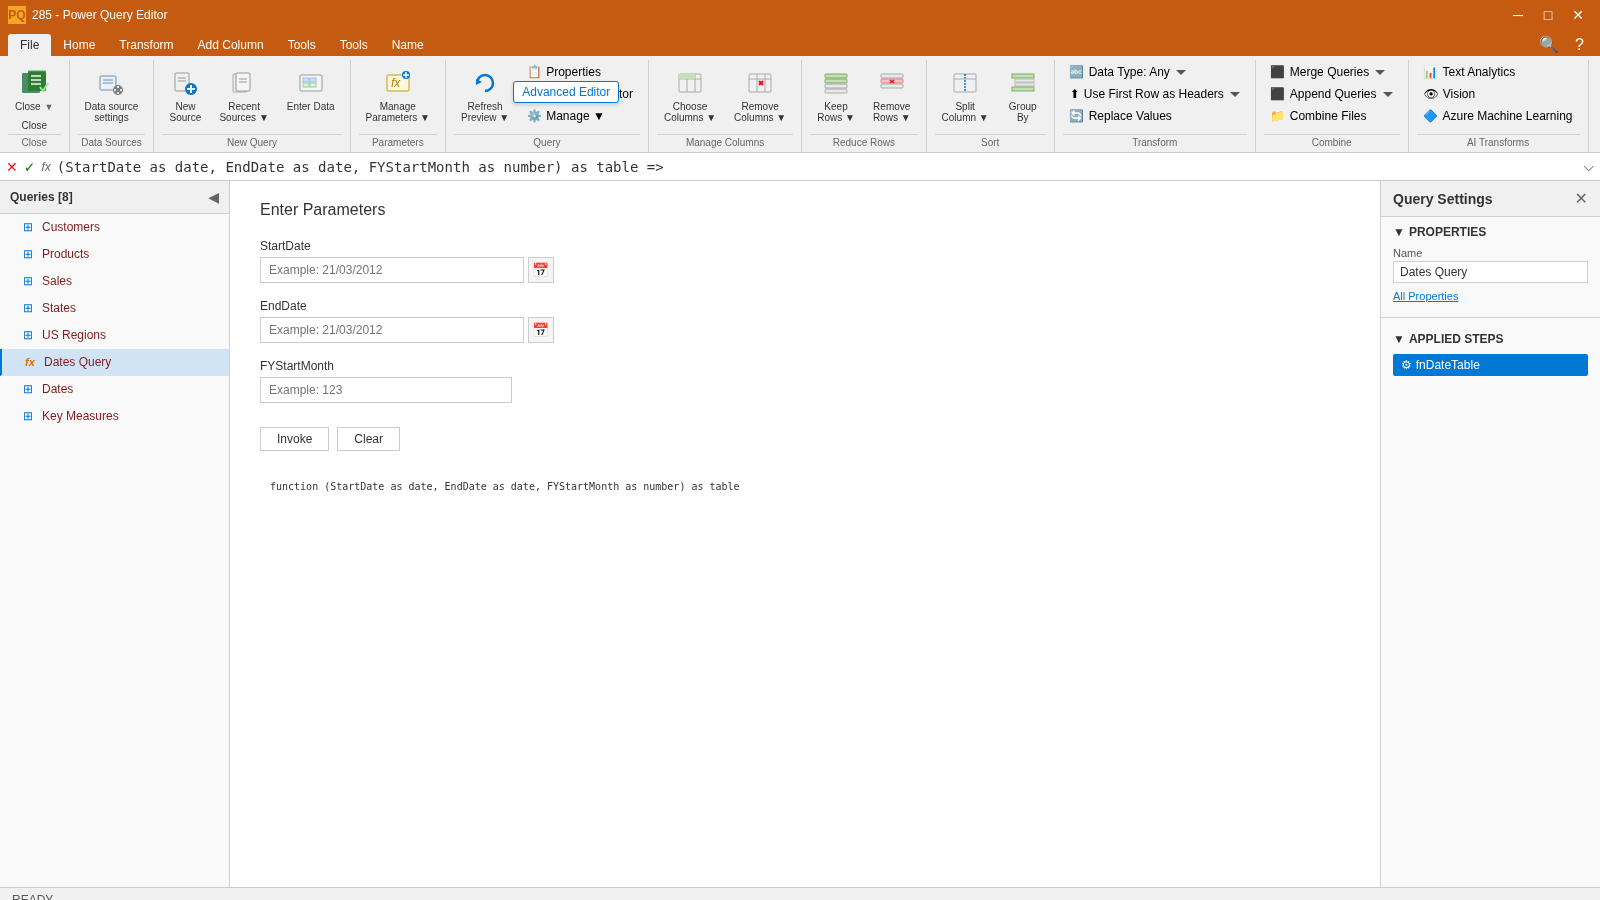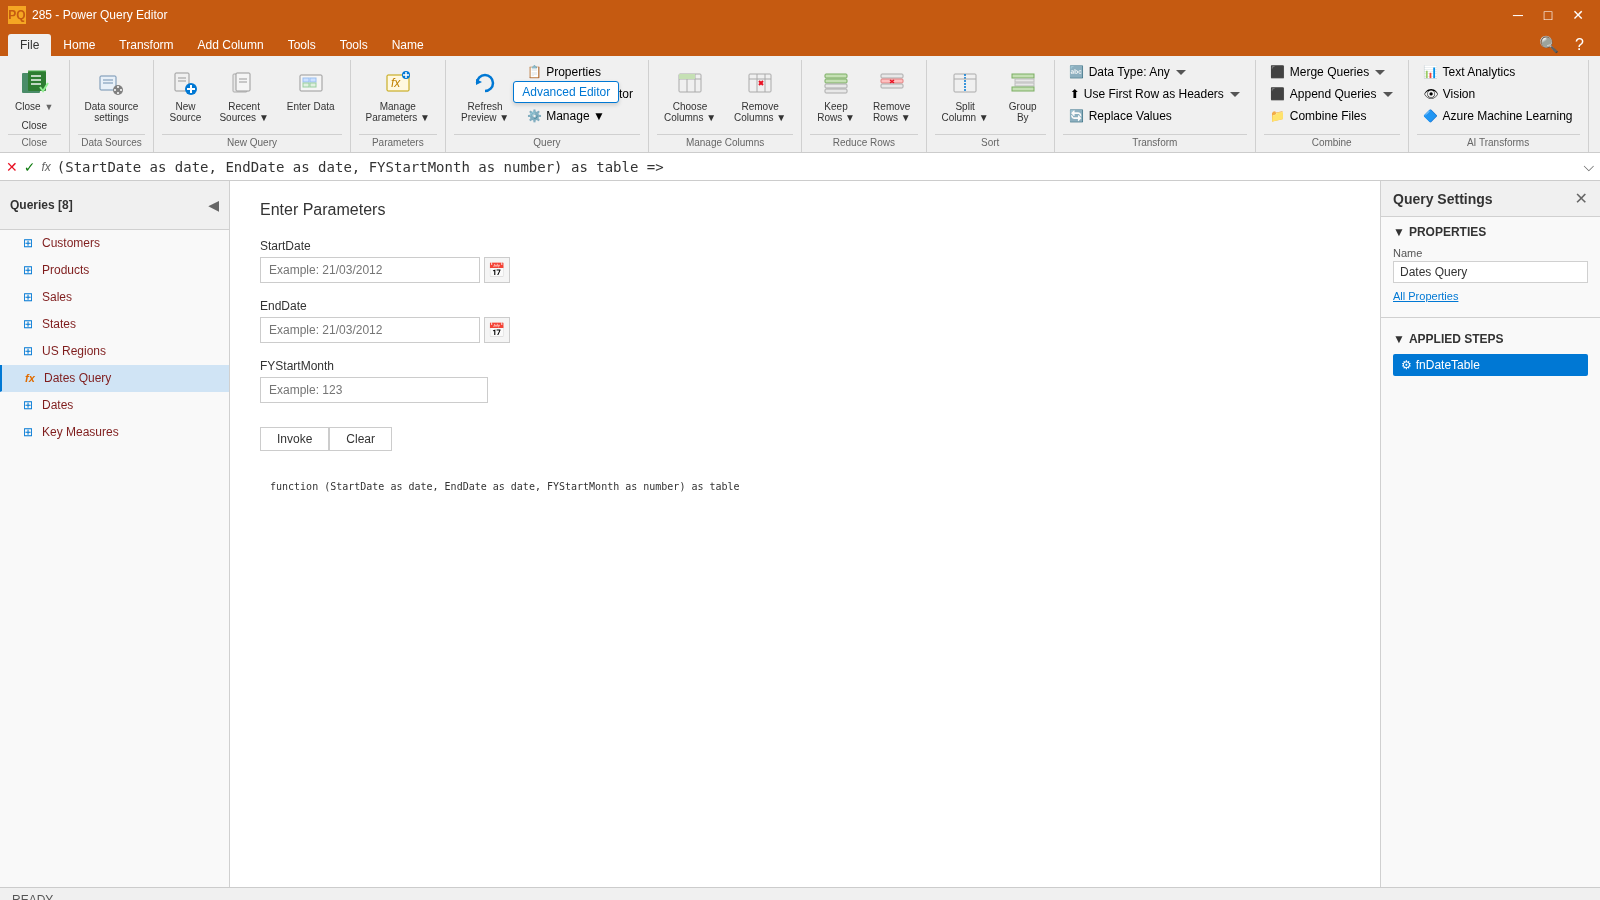--- a/index.html
+++ b/index.html
@@ -128,21 +128,21 @@
       width: 230px;
       background: #f9f9f9;
       border-right: 1px solid #d0d0d0;
       display: flex;
       flex-direction: column;
     }
     .sidebar-header {
       display: flex;
       align-items: center;
       justify-content: space-between;
-      padding: 16px 10px;
+      padding: 8px 10px;
       border-bottom: 1px solid #d0d0d0;
       background: #f0f0f0;
     }
     .sidebar-title { font-weight: 600; font-size: 12px; color: #333; }
     .sidebar-collapse { cursor: pointer; color: #666; font-size: 14px; }
     .query-list { flex: 1; overflow-y: auto; }
     .query-item {
       display: flex;
       align-items: center;
       padding: 5px 10px 5px 20px;
@@ -185,50 +185,51 @@
       color: #333;
       margin-bottom: 4px;
       display: block;
     }
     .param-input-row {
       display: flex;
       align-items: center;
       gap: 4px;
     }
     .param-input {
-      width: 220px;
+      width: 264px;
       height: 26px;
       border: 1px solid #ccc;
       padding: 3px 8px;
       font-size: 12px;
       color: #999;
       background: white;
     }
     .calendar-btn {
       width: 26px;
       height: 26px;
       border: 1px solid #ccc;
       background: #f5f5f5;
       cursor: pointer;
       display: flex;
       align-items: center;
       justify-content: center;
       font-size: 14px;
     }
     .param-input-text {
-      width: 228px;
+      width: 252px;
       height: 26px;
       border: 1px solid #ccc;
       padding: 3px 8px;
       font-size: 12px;
       color: #999;
       background: white;
     }
     .btn-row {
       display: flex;
+      gap: 8px;
       margin-top: 24px;
     }
     .btn-invoke {
       padding: 4px 16px;
       background: white;
       border: 1px solid #ccc;
       cursor: pointer;
       font-size: 12px;
       color: #333;
     }

